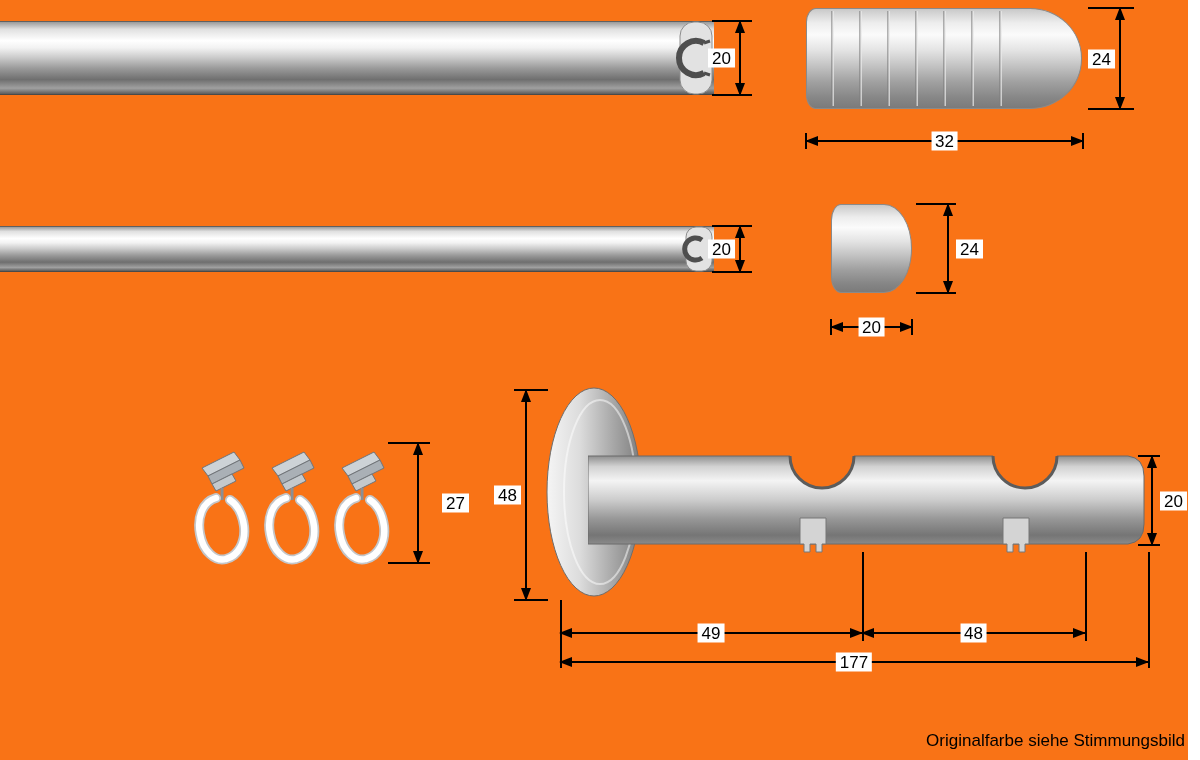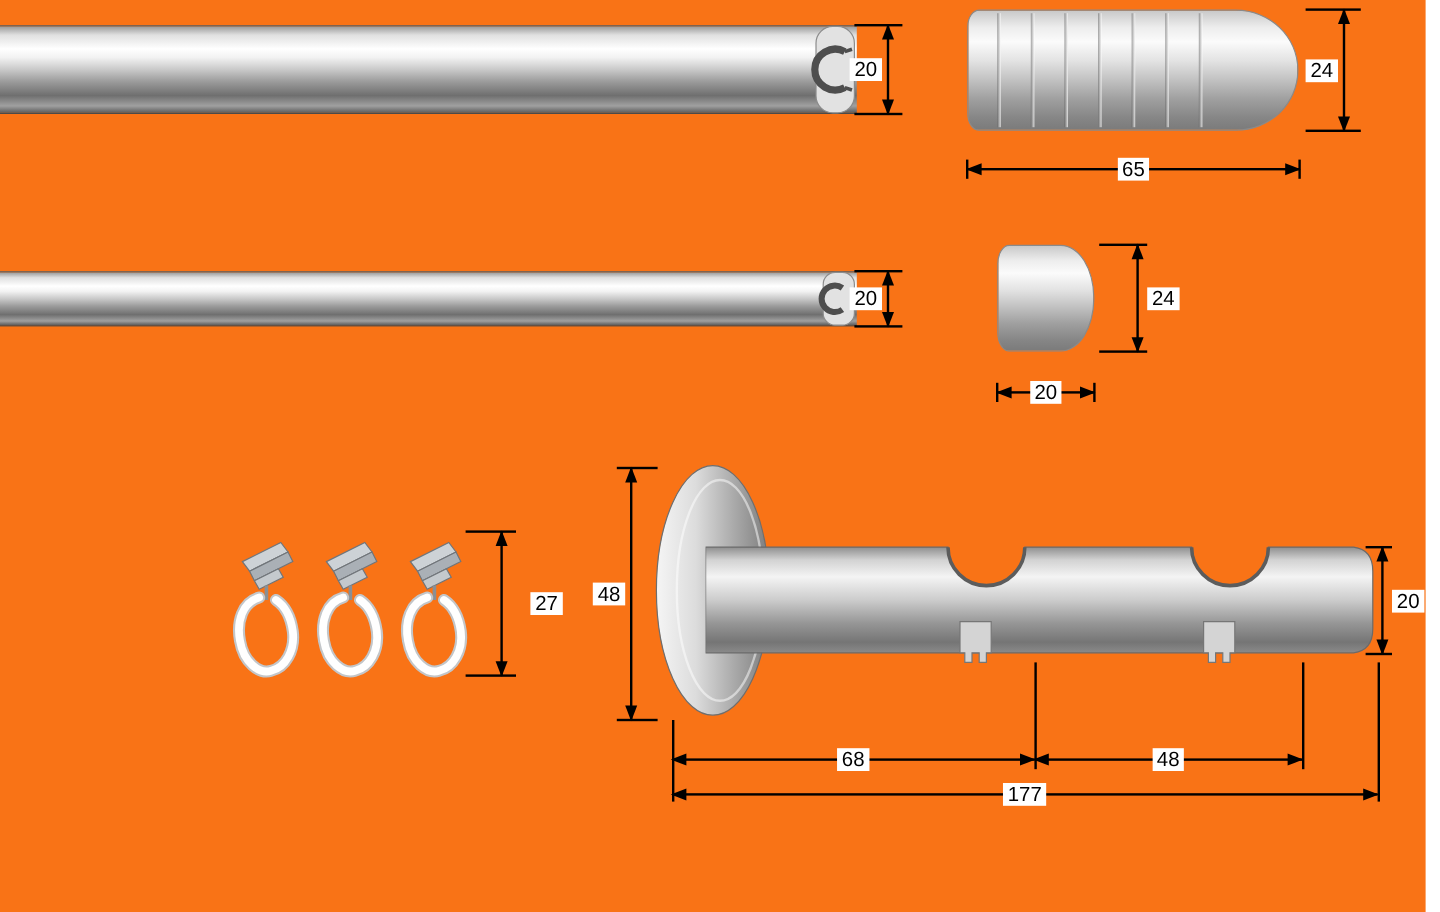--- a/index.html
+++ b/index.html
@@ -75,21 +75,21 @@
     <div class="a-up"></div>
     <div class="a-dn"></div>
     <span class="dimlabel" style="right:5px;top:50%;transform:translateY(-50%)">24</span>
   </div>
   <div class="hdim" style="left:806px;top:141px;width:277px">
     <div class="tick" style="left:-0.75px"></div>
     <div class="tick" style="right:-0.75px"></div>
     <div class="line"></div>
     <div class="a-l"></div>
     <div class="a-r"></div>
-    <span class="dimlabel" style="left:50%;top:0;transform:translate(-50%,-50%)">65</span>
+    <span class="dimlabel" style="left:50%;top:0;transform:translate(-50%,-50%)">32</span>
   </div>
 
   <div class="rod" style="left:0;top:226px;width:714px;height:46px"></div>
   <svg class="abs" style="left:648px;top:226px" width="66" height="46" viewBox="0 0 66 46">
     <rect x="38" y="1" width="26" height="44" rx="10" fill="#e2e2e2" stroke="#8c8c8c"></rect>
     <path d="M 54 14 A 11 11 0 1 0 54 32" fill="none" stroke="#4e4e4e" stroke-width="5"></path>
   </svg>
   <div class="vdim" style="left:740px;top:226px;height:46px">
     <div class="tick t" style="left:-28px;width:40px"></div>
     <div class="tick b" style="left:-28px;width:40px"></div>
@@ -200,29 +200,30 @@
 
   <div class="ext" style="left:560px;top:600px;height:68px"></div>
   <div class="ext" style="left:862px;top:552px;height:89px"></div>
   <div class="ext" style="left:1085px;top:552px;height:89px"></div>
   <div class="ext" style="left:1148px;top:552px;height:116px"></div>
 
   <div class="hdim" style="left:560px;top:633px;width:302px">
     <div class="line"></div>
     <div class="a-l"></div>
     <div class="a-r"></div>
-    <span class="dimlabel" style="left:50%;top:0;transform:translate(-50%,-50%)">68</span>
+    <span class="dimlabel" style="left:50%;top:0;transform:translate(-50%,-50%)">49</span>
   </div>
   <div class="hdim" style="left:862px;top:633px;width:223px">
     <div class="line"></div>
     <div class="a-l"></div>
     <div class="a-r"></div>
     <span class="dimlabel" style="left:50%;top:0;transform:translate(-50%,-50%)">48</span>
   </div>
   <div class="hdim" style="left:560px;top:662px;width:588px">
     <div class="line"></div>
     <div class="a-l"></div>
     <div class="a-r"></div>
     <span class="dimlabel" style="left:50%;top:0;transform:translate(-50%,-50%)">177</span>
   </div>
 
+  <div class="note">Originalfarbe siehe Stimmungsbild</div>
 
 </div>
 
 </body></html>

